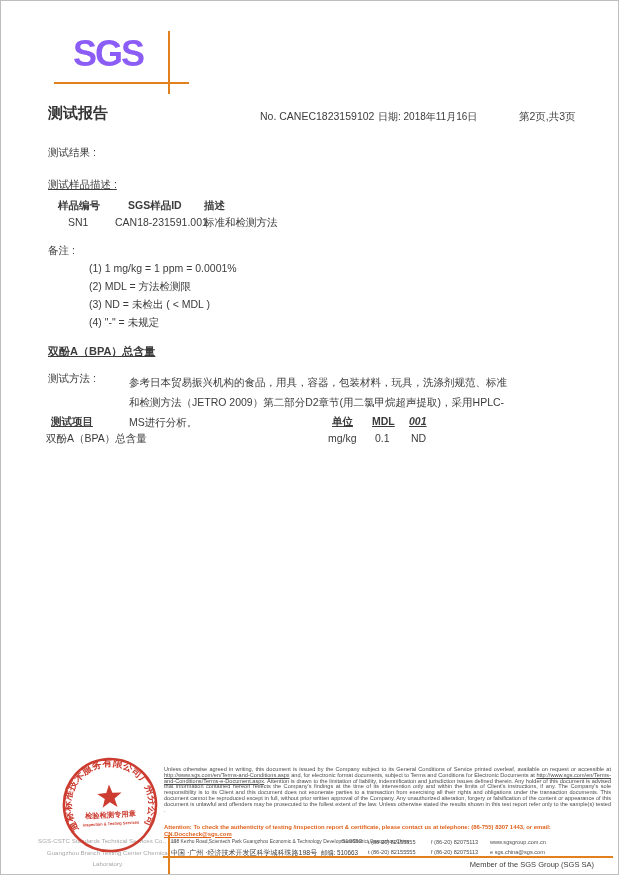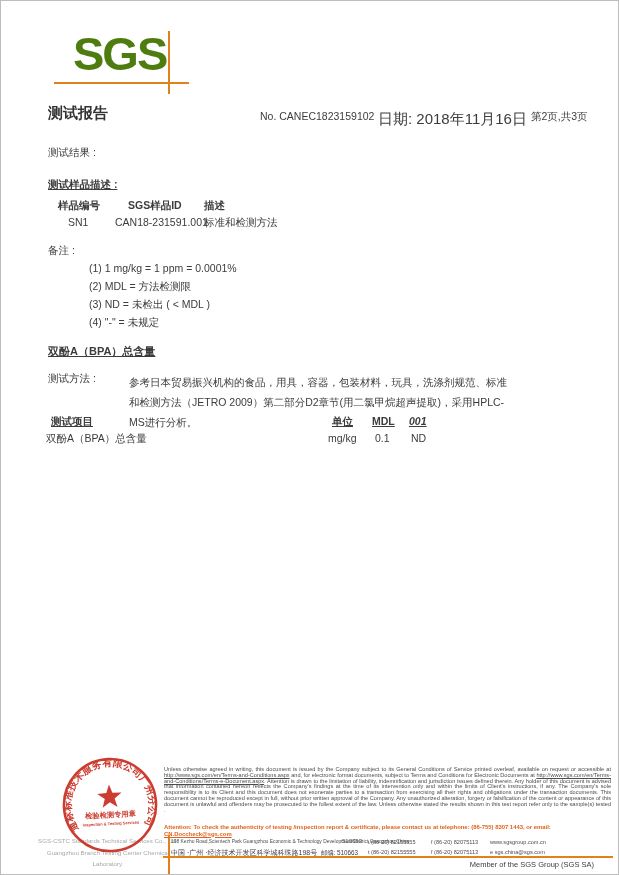--- a/index.html
+++ b/index.html
@@ -3,31 +3,31 @@
 <meta charset="utf-8">
 <style>
   html,body{margin:0;padding:0;background:#fff;}
   .page{
     position:relative;width:619px;height:875px;background:#ffffff;
     border:1px solid #bdbdbd;box-sizing:border-box;overflow:hidden;
     font-family:"Liberation Sans","DejaVu Sans",sans-serif;color:#3c3c3c;
   }
   .abs{position:absolute;white-space:nowrap;}
   
-  .logo-text{left:72px;top:28px;font-size:47px;font-weight:800;color:#4d7c0f;letter-spacing:-2px;line-height:50px;}
+  .logo-text{left:72px;top:28px;font-size:36px;font-weight:800;color:#8b5cf6;letter-spacing:-2px;line-height:50px;}
   .logo-hline{left:53px;top:81px;width:135px;height:2px;background:#e0811e;}
   .logo-vline{left:167px;top:30px;width:2px;height:63px;background:#e0811e;}
   
   .report-title{left:47px;top:103px;font-size:15px;font-weight:bold;color:#333;}
   .report-no{left:217px;top:109px;font-size:10.5px;margin-left:42px;}
-  .report-date{left:377px;top:109px;font-size:15px;}
-  .report-page{left:518px;top:109px;font-size:10.5px;margin-left:12px;}
+  .report-date{left:377px;top:109px;font-size:10px;}
+  .report-page{left:518px;top:109px;font-size:10.5px;}
   .results-label{left:47px;top:145px;font-size:10.5px;}
   
-  .sample-heading{left:47px;top:177px;font-size:10.5px;font-weight:bold;text-decoration:underline;}
+  .sample-heading{left:47px;top:177px;font-size:10.5px;font-weight:normal;text-decoration:underline;}
   .s-h1{left:57px;top:198px;font-size:10.5px;font-weight:bold;}
   .s-h2{left:127px;top:198px;font-size:10.5px;font-weight:bold;}
   .s-h3{left:203px;top:198px;font-size:10.5px;font-weight:bold;}
   .s-c1{left:67px;top:215px;font-size:10.5px;}
   .s-c2{left:114px;top:215px;font-size:10.5px;}
   .s-c3{left:203px;top:215px;font-size:10.5px;}
   
   .notes-label{left:47px;top:243px;font-size:10.5px;}
   .note-item{left:88px;font-size:10.5px;}
   .n1{top:261px}.n2{top:279px}.n3{top:297px}.n4{top:315px}

